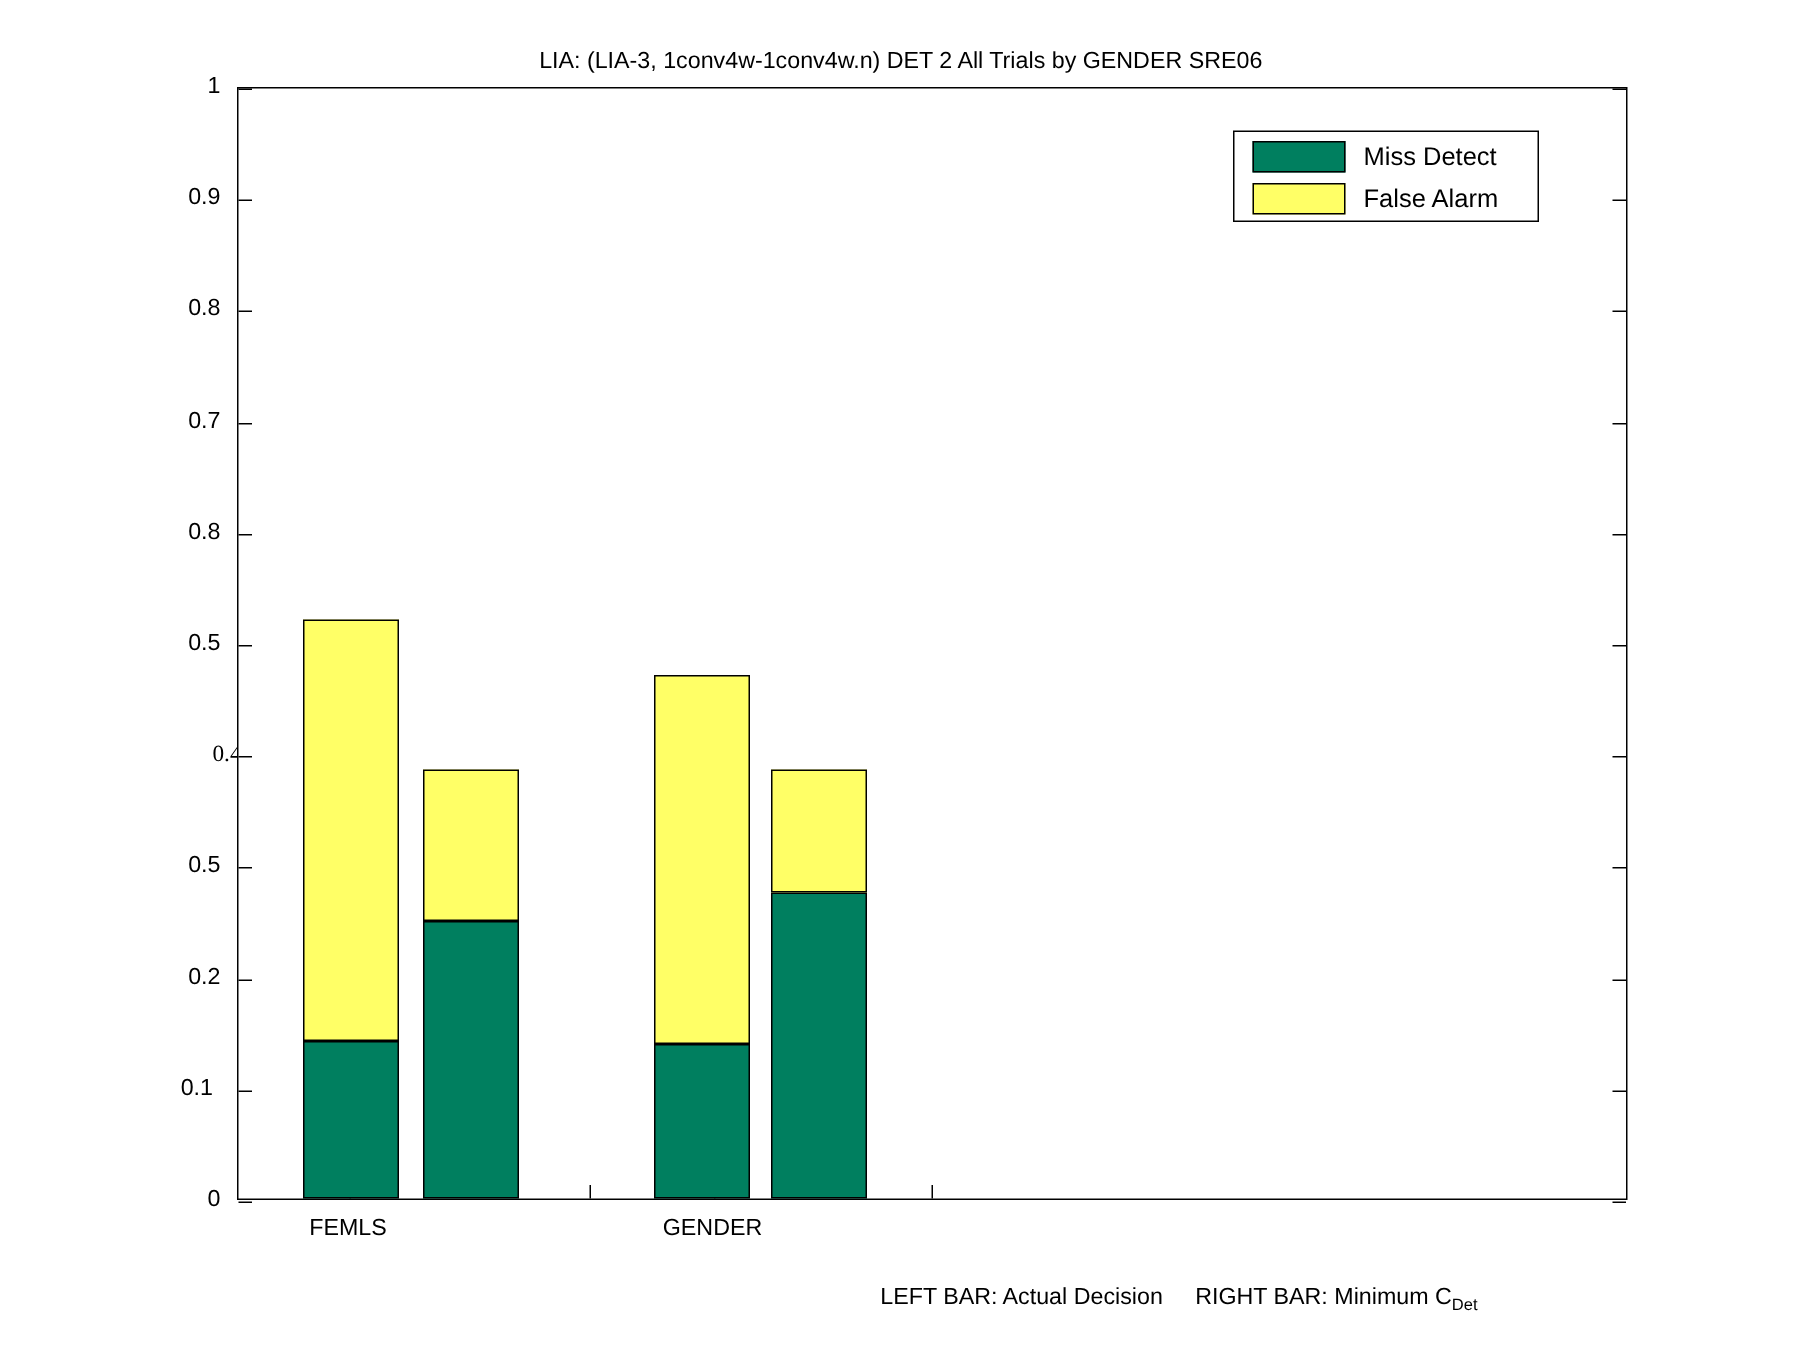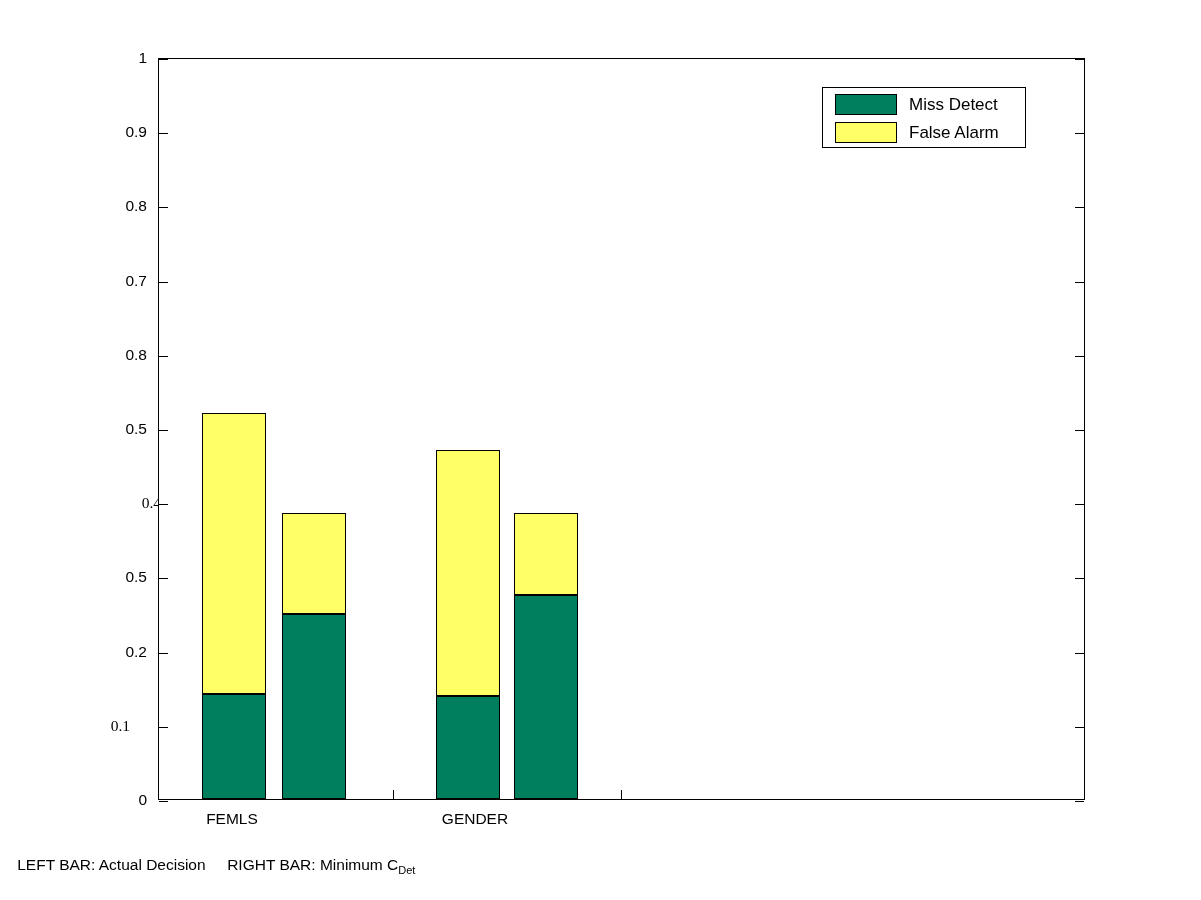--- a/index.html
+++ b/index.html
@@ -132,39 +132,40 @@
     font-size: 17px;
     line-height: 20px;
     white-space: nowrap;
   }
   
   #footer-note {
     position: absolute;
     left: 0;
     top: 838px;
     width: 985px;
-    text-align: left;
+    text-align: right;
     font-size: 15.5px;
     line-height: 18px;
     white-space: pre;
   }
   .sub {
     font-size: 11px;
     vertical-align: -4px;
   }
 </style>
 </head>
 <body>
 
 <div id="figure">
 
+  <div id="chart-title">LIA: (LIA-3, 1conv4w-1conv4w.n) DET 2 All Trials by GENDER SRE06</div>
 
   <div id="ytick-labels">
       <div class="ytick-label" style="left: 95px; width: 52px; right: auto; top: 792px;">0</div>
-      <div class="ytick-label" style="left: 78px; width: 52px; right: auto; top: 717.8px; font-family: Liberation Serif, serif;">0.1</div>
+      <div class="ytick-label" style="left: 90px; width: 52px; right: auto; top: 717.8px;">0.1</div>
       <div class="ytick-label" style="left: 95px; width: 52px; right: auto; top: 643.6px;">0.2</div>
       <div class="ytick-label" style="left: 95px; width: 52px; right: auto; top: 569.4px;">0.5</div>
       <div class="ytick-label" style="left: 109px; width: 52px; right: auto; top: 495.2px; font-family: Liberation Serif, serif;">0.4</div>
       <div class="ytick-label" style="left: 95px; width: 52px; right: auto; top: 421px;">0.5</div>
       <div class="ytick-label" style="left: 95px; width: 52px; right: auto; top: 346.8px;">0.8</div>
       <div class="ytick-label" style="left: 95px; width: 52px; right: auto; top: 272.6px;">0.7</div>
       <div class="ytick-label" style="left: 95px; width: 52px; right: auto; top: 198.4px;">0.8</div>
       <div class="ytick-label" style="left: 95px; width: 52px; right: auto; top: 124.2px;">0.9</div>
       <div class="ytick-label" style="left: 95px; width: 52px; right: auto; top: 50px;">1</div>
     </div>

